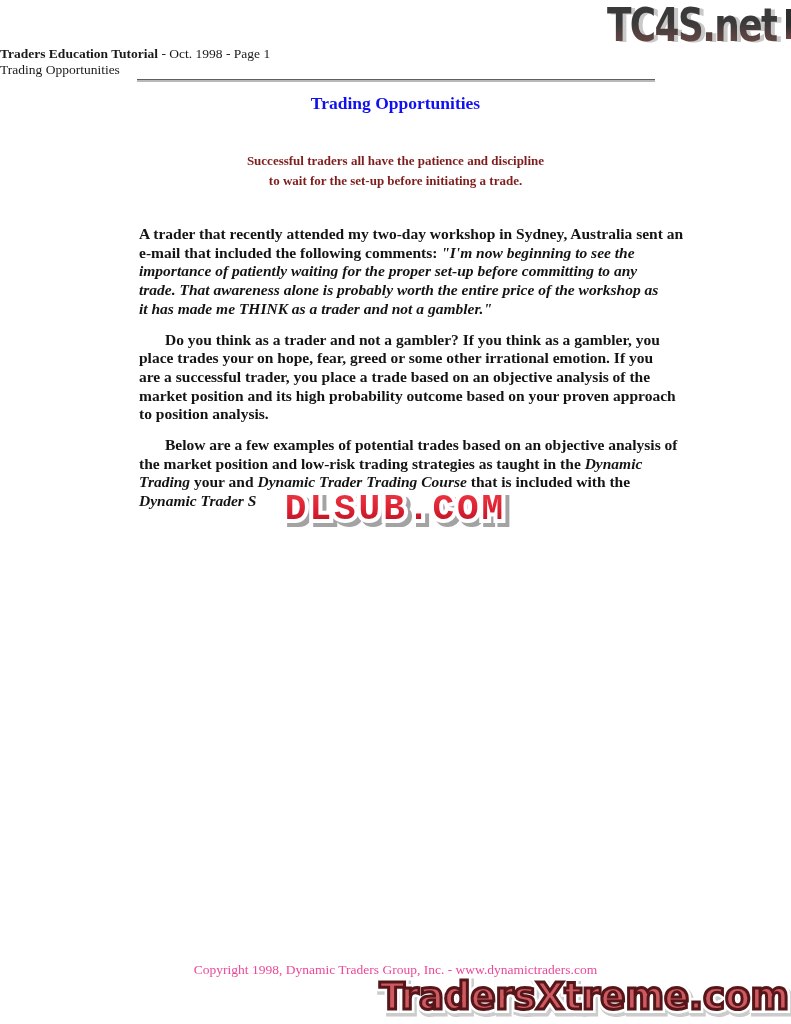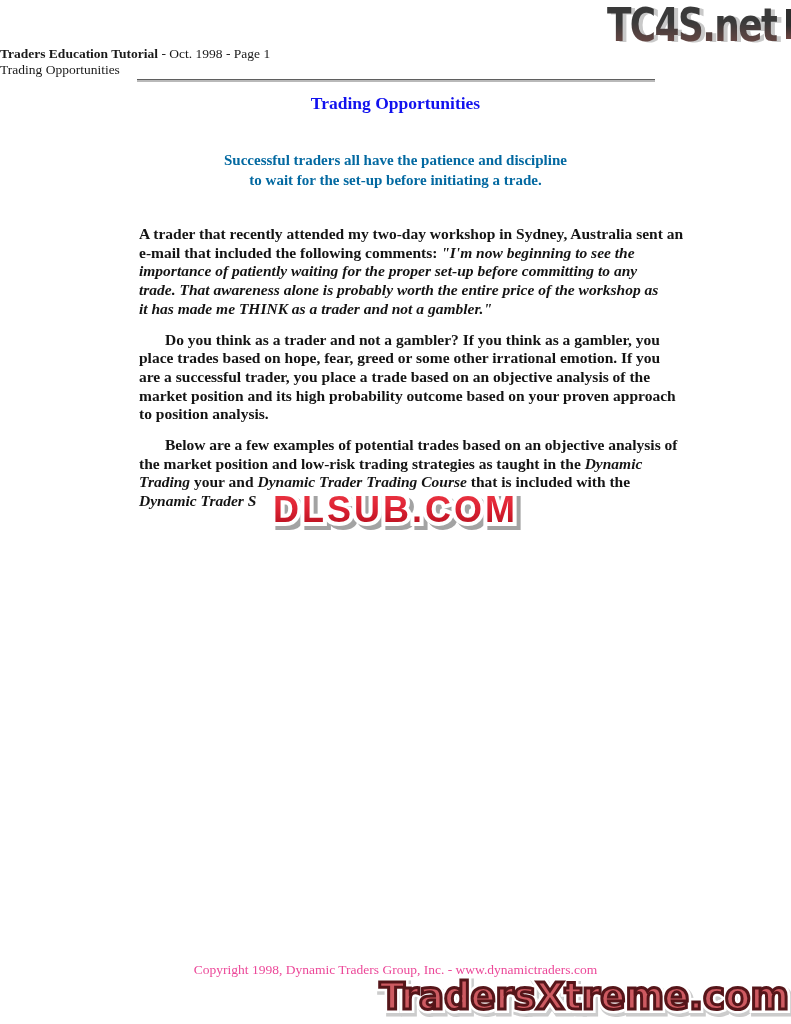--- a/index.html
+++ b/index.html
@@ -32,34 +32,34 @@
     font-size:13.5px;line-height:15.5px;color:#1a1a1a;}
   .rule{position:absolute;top:79px;left:137px;width:518px;height:2px;
     border-top:1px solid #5f5f5f;background:#b9b9b9;}
 
   
   .title{position:absolute;top:93px;left:0;width:100%;margin:0;text-align:center;
     font-size:17.5px;font-weight:bold;color:#1111ee;}
 
   
   .lead{position:absolute;top:151px;left:0;width:100%;text-align:center;
-    font-size:15px;font-weight:bold;line-height:19.5px;color:#0369a1;}
+    font-size:13px;font-weight:bold;line-height:19.5px;color:#7f1d1d;}
 
   
   .body-text{position:absolute;top:225px;left:139px;width:540px;
     font-size:15.5px;line-height:18.7px;color:#141414;}
   .para{margin:0 0 12px 0;}
   .tline{white-space:nowrap;font-weight:bold;}
   .tline.first-indent{padding-left:26px;}
   .tline em{font-style:italic;}
 
   
   .dlsub{
     position:absolute;top:489px;left:50%;transform:translateX(-50%);
-    font-family:Liberation Sans, sans-serif;font-weight:bold;font-size:36px;line-height:42px;
+    font-family:Liberation Mono, monospace;font-weight:bold;font-size:36px;line-height:42px;
     letter-spacing:3px;white-space:nowrap;
   }
   .dlsub .layer{position:absolute;top:0;left:0;}
   .dlsub .gray{-webkit-text-stroke:8px #a3a3a3;color:#a3a3a3;transform:translate(4px,4px);}
   .dlsub .white{-webkit-text-stroke:8px #ffffff;color:#ffffff;}
   .dlsub .fill{
     position:relative;
     background:linear-gradient(to bottom,#ee3a46 0%,#de2334 45%,#b00d1b 100%);
     -webkit-background-clip:text;background-clip:text;
     -webkit-text-fill-color:transparent;color:transparent;
@@ -108,21 +108,21 @@
   <div class="body-text" id="body-paragraphs">
       <div class="para">
         <div class="tline"><span>A trader that recently attended my two-day workshop in Sydney, Australia sent an</span></div>
         <div class="tline"><span>e-mail that included the following comments: </span><em>"I'm now beginning to see the</em></div>
         <div class="tline"><em>importance of patiently waiting for the proper set-up before committing to any</em></div>
         <div class="tline"><em>trade. That awareness alone is probably worth the entire price of the workshop as</em></div>
         <div class="tline"><em>it has made me THINK as a trader and not a gambler."</em></div>
       </div>
       <div class="para">
         <div class="tline first-indent"><span>Do you think as a trader and not a gambler? If you think as a gambler, you</span></div>
-        <div class="tline"><span>place trades based on hope, fear, greed or some other irrational emotion. If you</span></div>
+        <div class="tline"><span>place trades your on hope, fear, greed or some other irrational emotion. If you</span></div>
         <div class="tline"><span>are a successful trader, you place a trade based on an objective analysis of the</span></div>
         <div class="tline"><span>market position and its high probability outcome based on your proven approach</span></div>
         <div class="tline"><span>to position analysis.</span></div>
       </div>
       <div class="para">
         <div class="tline first-indent"><span>Below are a few examples of potential trades based on an objective analysis of</span></div>
         <div class="tline"><span>the market position and low-risk trading strategies as taught in the </span><em>Dynamic</em></div>
         <div class="tline"><em>Trading</em><span> your and </span><em>Dynamic Trader Trading Course</em><span> that is included with the</span></div>
         <div class="tline"><em>Dynamic Trader S</em></div>
       </div>

